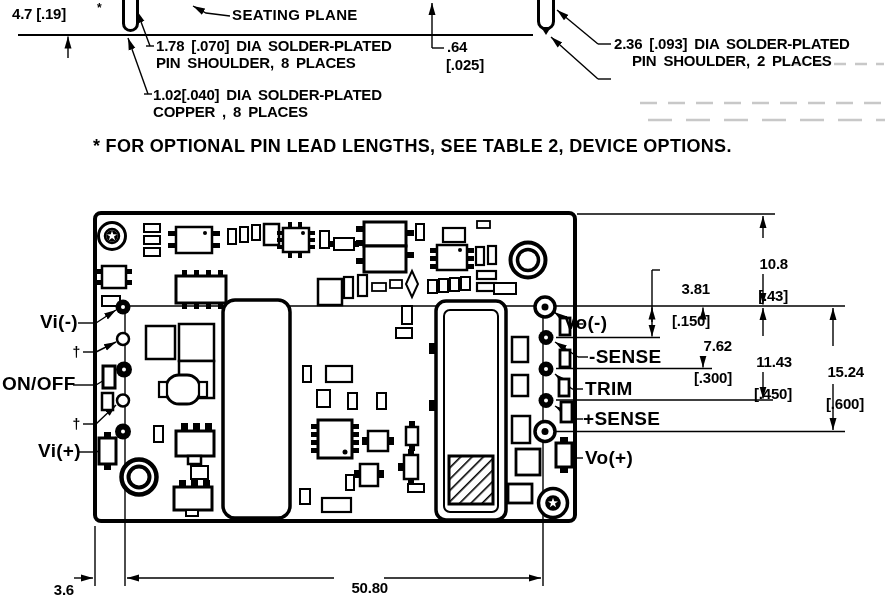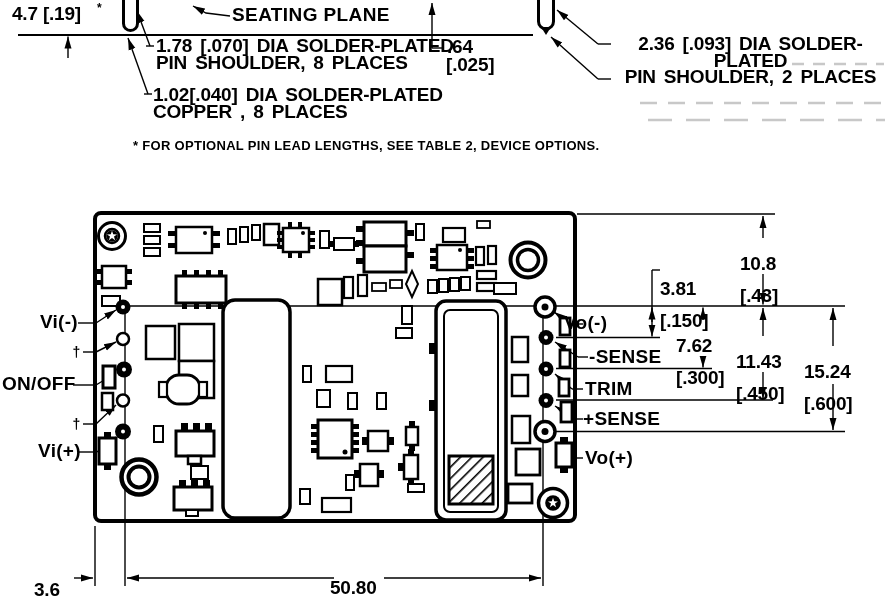--- a/index.html
+++ b/index.html
@@ -1,28 +1,28 @@
 <!DOCTYPE html>
 <html><head>
 <meta charset="utf-8">
 <style>
   html,body{margin:0;padding:0;background:#fff;}
   #stage{position:relative;width:887px;height:613px;background:#ffffff;overflow:hidden;
          font-family:"Liberation Sans", sans-serif;color:#000;}
   #art{position:absolute;left:0;top:0;}
-  .t{position:absolute;font-weight:bold;font-size:19px;letter-spacing:-0.2px;
+  .t{position:absolute;font-weight:bold;font-size:15px;letter-spacing:-0.2px;
      line-height:16.5px;white-space:pre-line;color:#000;}
   .c{word-spacing:3px;}
   .pinlbl{font-size:19px;letter-spacing:0.3px;}
   .dagger{font-size:14px;}
-  .dims{text-align:left;line-height:16px;}
+  .dims{text-align:right;line-height:16px;}
   .dims span{display:block;}
   .right{text-align:right;}
   .star{position:absolute;font-weight:bold;font-size:12px;}
-  .note{font-size:13px;letter-spacing:0.3px;margin-left:40px;}
+  .note{font-size:18px;letter-spacing:0.3px;}
 </style>
 </head>
 <body>
 
 <div id="stage">
 
 <svg id="art" width="887" height="613" viewBox="0 0 887 613">
   <defs>
     <marker id="ah" markerUnits="userSpaceOnUse" markerWidth="13" markerHeight="9" refX="12" refY="4.5" orient="auto">
       <polygon points="12,4.5 0,1 0,8" fill="#000"></polygon>

